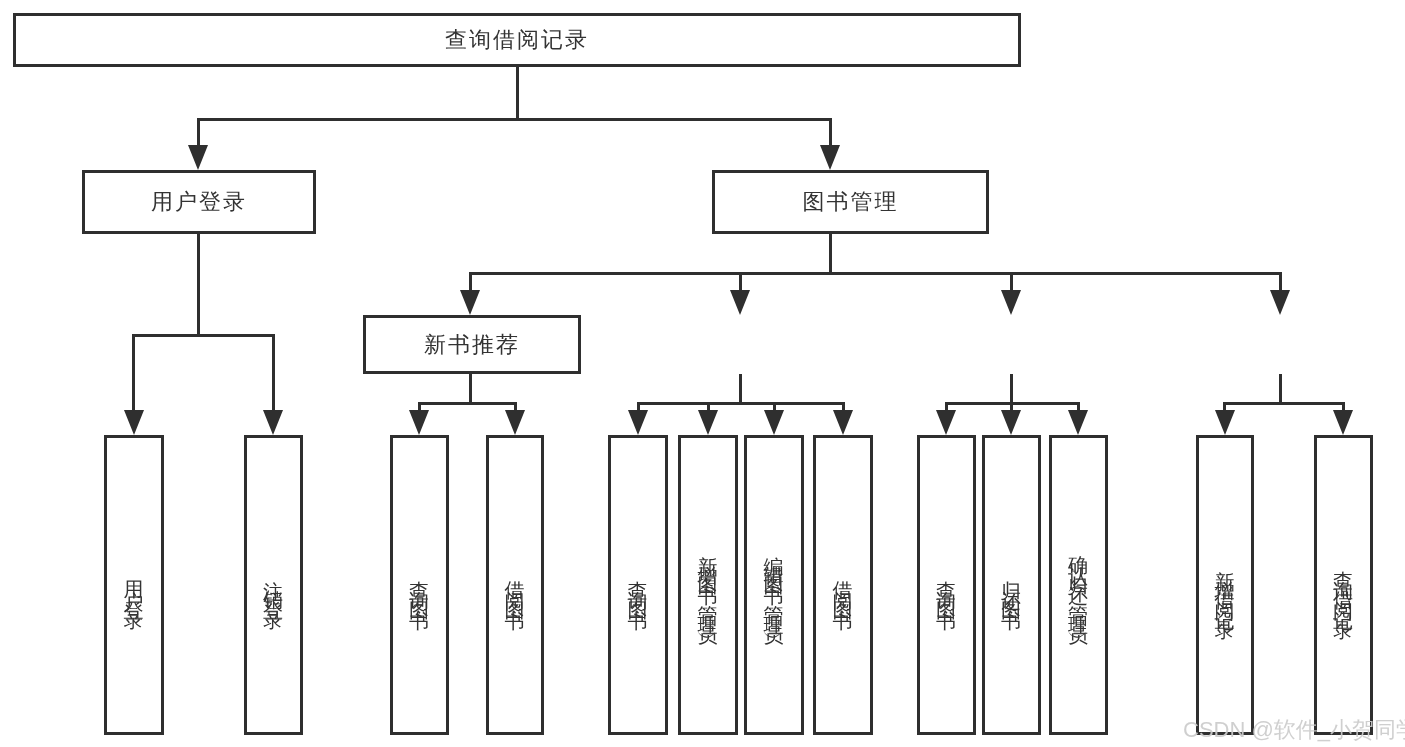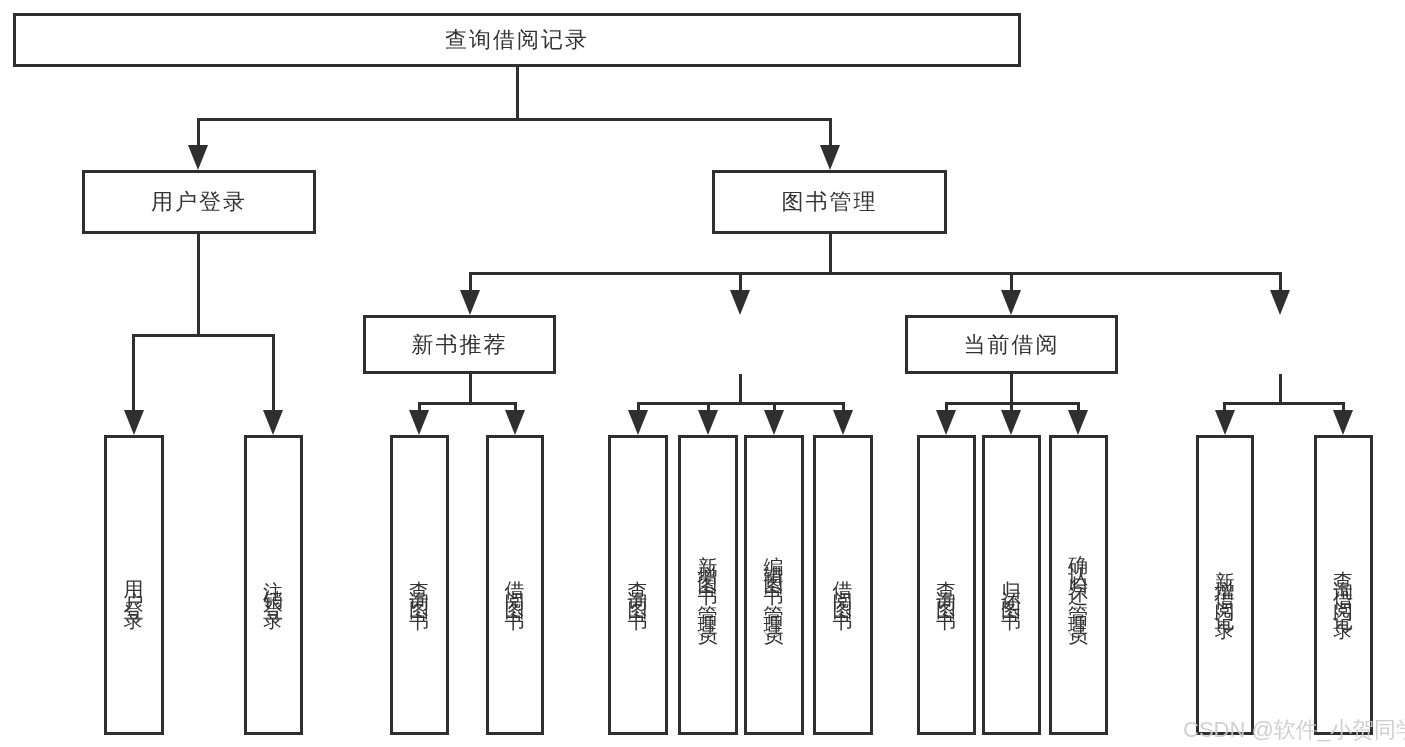--- a/index.html
+++ b/index.html
@@ -62,29 +62,26 @@
 
 <div class="canvas">
 
   <div class="node" style="left:13px; top:13px; width:1008px; height:54px;">
     <span>查询借阅记录</span>
   </div>
 
   <div class="node" style="left:82px; top:170px; width:234px; height:64px;">
     <span>用户登录</span>
   </div>
-  <div class="node" style="left:712px; top:170px; width:235px; height:64px;">
+  <div class="node" style="left:712px; top:170px; width:277px; height:64px;">
     <span>图书管理</span>
   </div>
 
-  <div class="node" style="left:363px; top:315px; width:193px; height:59px;">
+  <div class="node" style="left:363px; top:315px; width:218px; height:59px;">
     <span>新书推荐</span>
-  </div>
-  <div class="node" style="left:905px; top:315px; width:213px; height:59px;">
-    <span>当前借阅</span>
   </div>
 
   <div class="node vert" style="left:104px; top:435px; width:60px; height:300px;">
     <span class="vtext">用户登录</span>
   </div>
   <div class="node vert" style="left:244px; top:435px; width:59px; height:300px;">
     <span class="vtext">注销登录</span>
   </div>
 
   <div class="node vert" style="left:390px; top:435px; width:59px; height:300px;">

